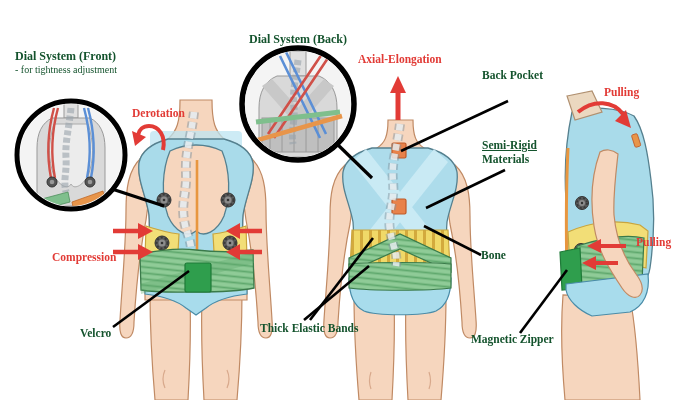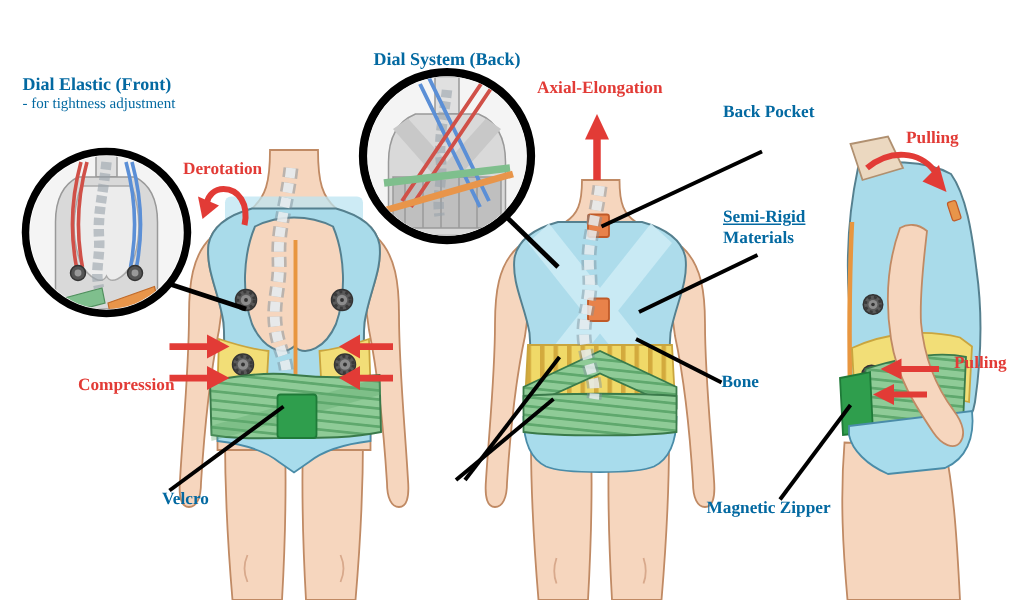--- a/index.html
+++ b/index.html
@@ -1,20 +1,20 @@
 <!DOCTYPE html>
 <html><head>
 <meta charset="utf-8">
 <style>
   html,body{margin:0;padding:0;background:#fff;}
   #canvas{
     position:relative;width:685px;height:400px;background:#fff;overflow:hidden;
     font-family:"Liberation Serif","DejaVu Serif",serif;
   }
-  .label{position:absolute;color:#0369a1;font-weight:bold;font-size:11.5px;line-height:13px;white-space:nowrap;}
+  .label{position:absolute;color:#14532d;font-weight:bold;font-size:11.5px;line-height:13px;white-space:nowrap;}
   .label.red{color:#E23B36;}
   .label.reg{font-weight:normal;font-size:10px;line-height:12px;}
   svg{position:absolute;left:0;top:0;}
 </style>
 </head>
 <body>
 
 <div id="canvas">
 
 <svg width="685" height="400" viewBox="0 0 685 400">
@@ -243,28 +243,29 @@
     <path d="M113,327 L189,271"></path>
     <path d="M310,320 L373,238"></path>
     <path d="M304,320 L369,266"></path>
     <path d="M508,101 L401,151"></path>
     <path d="M505,170 L426,208"></path>
     <path d="M481,255 L424,226"></path>
     <path d="M520,333 L567,270"></path>
   </g>
 </svg>
 
-<div class="label" style="left:15px;top:50px;font-size:12px;">Dial Elastic (Front)</div>
+<div class="label" style="left:15px;top:50px;font-size:12px;">Dial System (Front)</div>
 <div class="label reg" style="left:15px;top:64px;">- for tightness adjustment</div>
 <div class="label" style="left:249px;top:33px;font-size:12px;">Dial System (Back)</div>
-<div class="label red" style="left:122px;top:107px;text-align:center;">Derotation</div>
+<div class="label red" style="left:132px;top:107px;text-align:center;">Derotation</div>
 <div class="label red" style="left:52px;top:231px;margin-top:20px;">Compression</div>
 <div class="label red" style="left:358px;top:53px;">Axial-Elongation</div>
 <div class="label" style="left:458px;top:69px;margin-left:24px;">Back Pocket</div>
 <div class="label" style="left:482px;top:139px;text-decoration:underline;">Semi-Rigid</div>
 <div class="label" style="left:482px;top:153px;">Materials</div>
 <div class="label red" style="left:604px;top:86px;">Pulling</div>
 <div class="label red" style="left:636px;top:236px;">Pulling</div>
-<div class="label" style="left:108px;top:327px;text-align:right;">Velcro</div>
+<div class="label" style="left:80px;top:327px;text-align:right;">Velcro</div>
+<div class="label" style="left:260px;top:322px;">Thick Elastic Bands</div>
 <div class="label" style="left:481px;top:249px;">Bone</div>
 <div class="label" style="left:471px;top:333px;">Magnetic Zipper</div>
 
 </div>
 
 </body></html>

